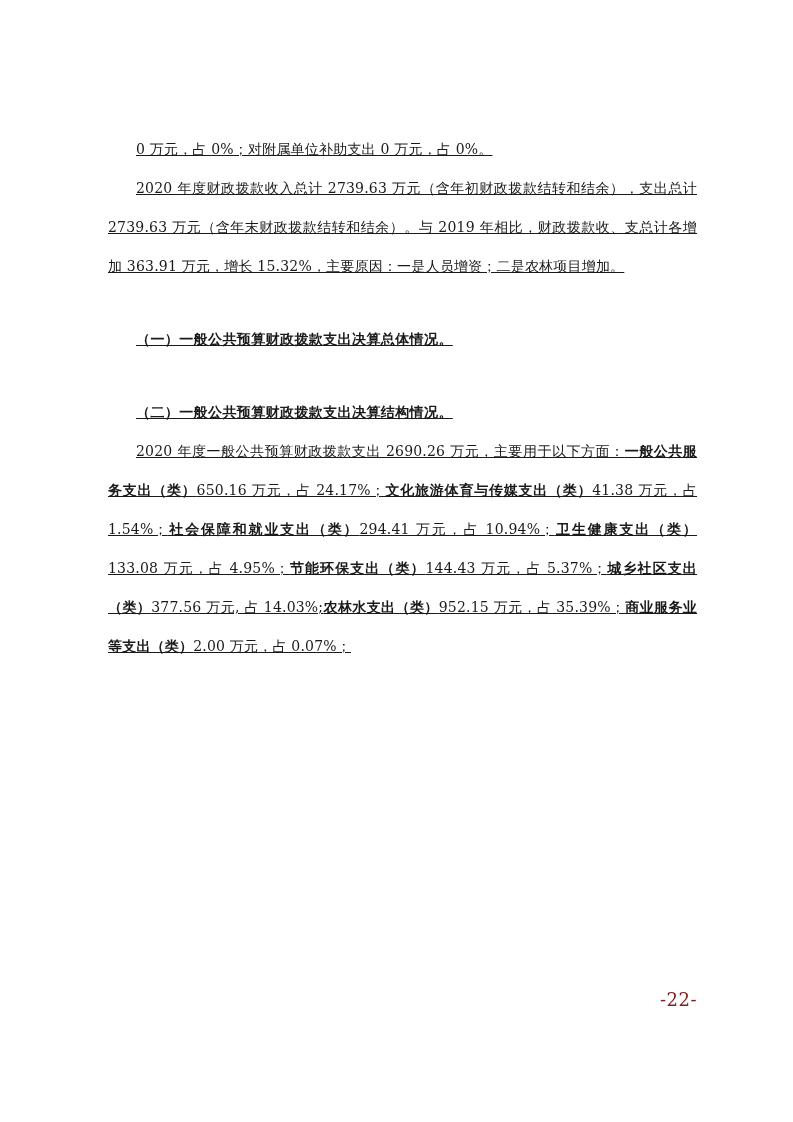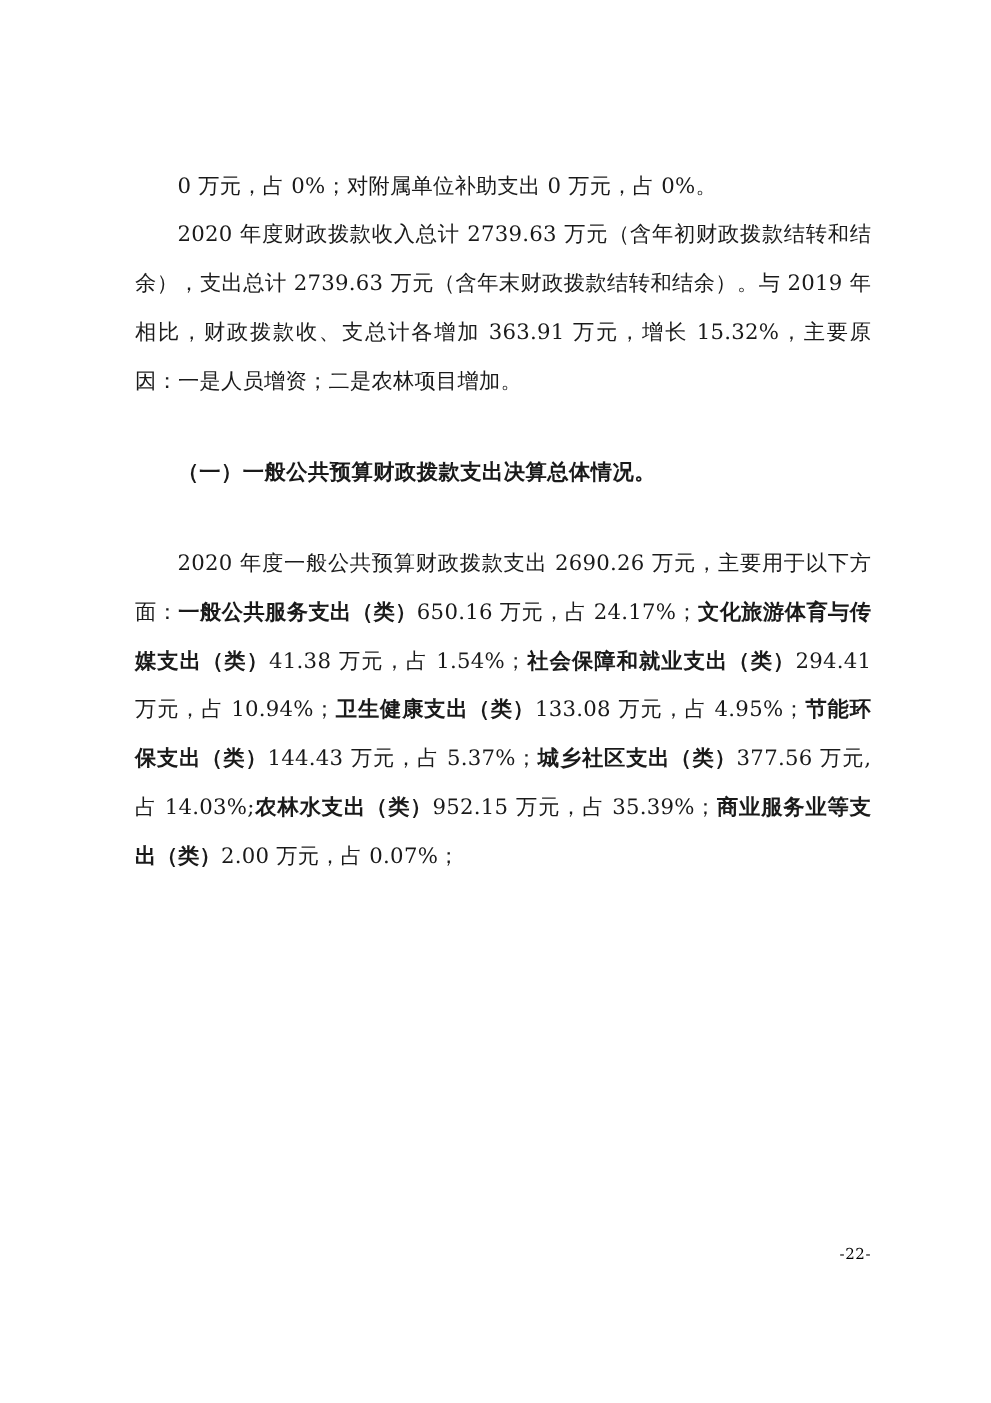--- a/index.html
+++ b/index.html
@@ -17,25 +17,26 @@
   }
   .page {
     position: absolute;
     left: 0; top: 0;
     width: 793px;
     height: 1122px;
     box-sizing: border-box;
     padding: 130px 96px 60px 108px;
   }
   .doc-body {
-    font-size: 17px;
+    font-size: 14px;
     line-height: 39px;
     text-align: justify;
     text-justify: inter-ideograph;
     letter-spacing: 0.2px;
+    text-decoration: underline;
   }
   p {
     margin: 0;
   }
   .para {
     text-indent: 2em;
   }
   .heading {
     font-weight: bold;
     text-indent: 2em;
@@ -50,23 +51,23 @@
   }
   .gap-md { height: 34px; }
   b.em {
     font-weight: bold;
     font-family: "DejaVu Sans", "Liberation Sans", sans-serif;
   }
   .page-number {
     position: absolute;
     right: 96px;
     bottom: 112px;
-    font-size: 12px;
+    font-size: 18px;
     font-family: "DejaVu Serif", "Liberation Serif", serif;
-    color: #000000;
+    color: #7f1d1d;
     letter-spacing: 0.5px;
   }
 </style>
 </head>
 <body>
 
 <div class="page">
   <div class="doc-body">
 
     <p class="para">0 万元，占 0%；对附属单位补助支出 0 万元，占 0%。</p>
@@ -75,19 +76,20 @@
     <p class="para">2020 年度财政拨款收入总计 2739.63 万元（含年初财政拨款结转和结余），支出总计 2739.63 万元（含年末财政拨款结转和结余）。与 2019 年相比，财政拨款收、支总计各增加 363.91 万元，增长 15.32%，主要原因：一是人员增资；二是农林项目增加。</p>
 
     <div class="gap-md"></div>
 
 
     <p class="sub-heading">（一）一般公共预算财政拨款支出决算总体情况。</p>
 
 
     <div class="gap-md"></div>
 
+    <p class="sub-heading">（二）一般公共预算财政拨款支出决算结构情况。</p>
 
     <p class="para" id="rich-para"><span>2020 年度一般公共预算财政拨款支出 2690.26 万元，主要用于以下方面：</span><b class="em">一般公共服务支出（类）</b><span>650.16 万元，占 24.17%；</span><b class="em">文化旅游体育与传媒支出（类）</b><span>41.38 万元，占 1.54%；</span><b class="em">社会保障和就业支出（类）</b><span>294.41 万元，占 10.94%；</span><b class="em">卫生健康支出（类）</b><span>133.08 万元，占 4.95%；</span><b class="em">节能环保支出（类）</b><span>144.43 万元，占 5.37%；</span><b class="em">城乡社区支出（类）</b><span>377.56 万元, 占 14.03%;</span><b class="em">农林水支出（类）</b><span>952.15 万元，占 35.39%；</span><b class="em">商业服务业等支出（类）</b><span>2.00 万元，占 0.07%；</span></p>
 
   </div>
 
   <div class="page-number">-22-</div>
 </div>
 
 </body></html>

